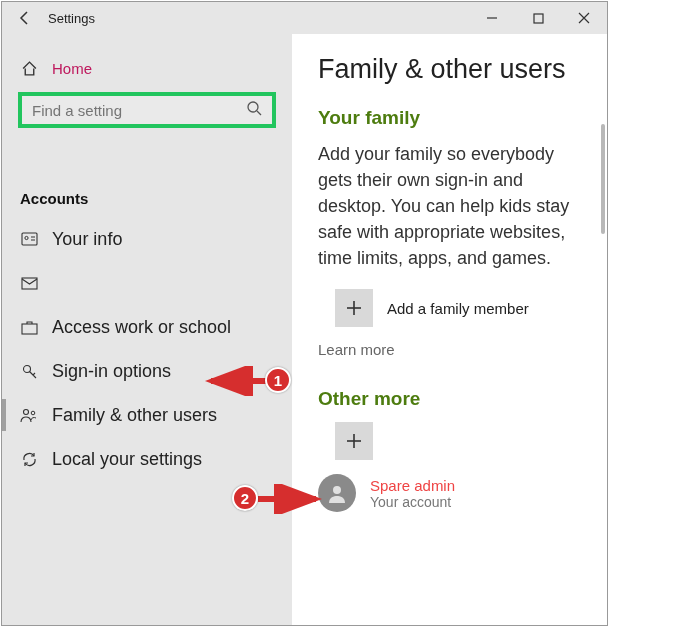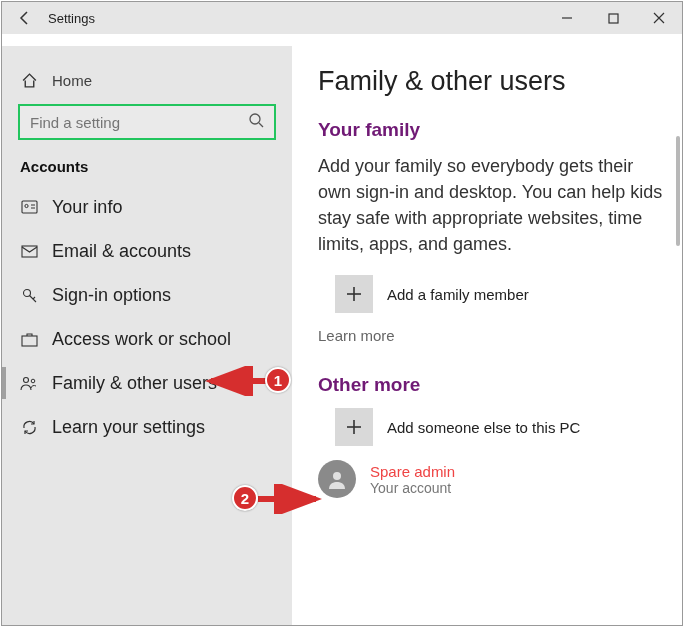--- a/index.html
+++ b/index.html
@@ -1,35 +1,35 @@
 <!DOCTYPE html>
 <html><head>
 <meta charset="utf-8">
 <style>
   * { box-sizing: border-box; margin: 0; padding: 0; }
   html, body { width: 700px; height: 629px; font-family: "Segoe UI", Arial, sans-serif; overflow: hidden; background:#fff; }
-  .window { width: 682px; height: 625px; border: 1px solid #999; margin:1px; display:flex; flex-direction:column; background:#fff;gap:12px; }
+  .window { width: 607px; height: 625px; border: 1px solid #999; margin:1px; display:flex; flex-direction:column; background:#fff; }
   .titlebar { height: 32px; display:flex; align-items:center; background:#e6e6e6; }
   .titlebar .back { width:46px; height:32px; display:flex; align-items:center; justify-content:center; }
   .titlebar .title { font-size:13px; color:#222; }
   .titlebar .spacer { flex:1; }
   .winbtn { width:46px; height:32px; display:flex; align-items:center; justify-content:center; }
   .body { flex:1; display:flex; overflow:hidden; }
   .sidebar { width: 290px; background:#e6e6e6; padding-top:14px; }
-  .home-row { display:flex; align-items:center; height:40px; padding-left:18px; font-size:15px; color:#404040; gap:14px;}
+  .home-row { display:flex; align-items:center; height:40px; padding-left:18px; font-size:15px; color:#be185d; gap:14px;}
   .search-wrap { padding: 4px 16px 10px 16px; }
-  .search { width: 258px; height:36px; border:2px solid #22c55e; background:#eaeaea; display:flex; align-items:center; padding:0 10px; justify-content:space-between; }
+  .search { width: 258px; height:36px; border:4px solid #22c55e; background:#eaeaea; display:flex; align-items:center; padding:0 10px; justify-content:space-between; }
   .search input { border:none; outline:none; background:transparent; font-size:15px; color:#666; width:200px; }
-  .cat-label { font-weight:600; font-size:15px; padding:8px 18px 10px 18px; color:#111; }
+  .cat-label { font-weight:600; font-size:15px; padding:8px 18px 10px 18px; color:#111;margin-top:44px; }
   .nav-item { display:flex; align-items:center; height:44px; padding-left:18px; gap:14px; font-size:18px; color:#222; position:relative; }
   .nav-item.selected::before { content:""; position:absolute; left:0; top:6px; bottom:6px; width:4px; background:#a0a0a0; }
   .nav-icon { width:18px; display:flex; align-items:center; justify-content:center; }
   .main { flex:1; background:#fff; padding: 20px 14px 0 26px; overflow:hidden; position:relative; }
   .h1 { font-size:27px; font-weight:300; color:#222; margin-bottom:22px; }
-  .h2 { font-size:19px; font-weight:600; color:#701a75; margin: 4px 0 12px 0; }
+  .h2 { font-size:19px; font-weight:600; color:#4d7c0f; margin: 4px 0 12px 0; }
   .para { font-size:18px; color:#333; line-height:1.45; margin-bottom:18px; max-width:360px; }
   .add-row { display:flex; align-items:center; gap:14px; margin-bottom:14px;padding-left:17px; }
   .plus-tile { width:38px; height:38px; background:#d9d9d9; display:flex; align-items:center; justify-content:center; font-size:22px; color:#333; }
   .add-label { font-size:15px; color:#222; }
   .link { font-size:15px; color:#666; margin-bottom:26px; display:inline-block; }
   .user-row { display:flex; align-items:center; gap:14px; margin-top:8px; }
   .avatar { width:38px; height:38px; border-radius:50%; background:#8a8a8a; display:flex; align-items:center; justify-content:center; }
   .user-text .name { font-size:15px; color:#ef4444; }
   .user-text .sub { font-size:14px; color:#777; }
   .scrollbar { position:absolute; right:2px; top:90px; width:4px; height:110px; background:#b8b8b8; border-radius:2px; }
@@ -106,41 +106,40 @@
         <span>Your info</span>
       </div>
 
       <div class="nav-item">
         <span class="nav-icon">
           <svg width="17" height="13" viewBox="0 0 17 13">
               <rect x="1" y="1" width="15" height="11" stroke="#333" stroke-width="1.1" fill="none"></rect>
               <path d="M1 2 L8.5 7 L16 2" stroke="#333" stroke-width="1.1" fill="none"></path>
             </svg>
         </span>
-        <span>Email &amp; accounts</span>
+      </div>
+
+      <div class="nav-item">
+        <span class="nav-icon">
+          <svg width="17" height="15" viewBox="0 0 17 15">
+              <rect x="1" y="4" width="15" height="10" stroke="#333" stroke-width="1.1" fill="none"></rect>
+              <path d="M6 4 V2 H11 V4" stroke="#333" stroke-width="1.1" fill="none"></path>
+            </svg>
+        </span>
+        <span>Access work or school</span>
       </div>
 
       <div class="nav-item">
         <span class="nav-icon">
           <svg width="17" height="17" viewBox="0 0 17 17">
               <circle cx="6" cy="6" r="3.5" stroke="#333" stroke-width="1.1" fill="none"></circle>
               <path d="M8.5 8.5 L15 15 M12 12 L14 10" stroke="#333" stroke-width="1.1" fill="none"></path>
             </svg>
         </span>
         <span>Sign-in options</span>
-      </div>
-
-      <div class="nav-item">
-        <span class="nav-icon">
-          <svg width="17" height="15" viewBox="0 0 17 15">
-              <rect x="1" y="4" width="15" height="10" stroke="#333" stroke-width="1.1" fill="none"></rect>
-              <path d="M6 4 V2 H11 V4" stroke="#333" stroke-width="1.1" fill="none"></path>
-            </svg>
-        </span>
-        <span>Access work or school</span>
       </div>
 
       <div class="nav-item selected">
         <span class="nav-icon">
           <svg width="18" height="16" viewBox="0 0 18 16">
               <circle cx="6" cy="5" r="2.5" stroke="#333" stroke-width="1.1" fill="none"></circle>
               <path d="M1 15 C1 11 4 10 6 10 C8 10 11 11 11 15" stroke="#333" stroke-width="1.1" fill="none"></path>
               <circle cx="13" cy="6" r="1.8" stroke="#333" stroke-width="1" fill="none"></circle>
               <path d="M11 13 C11.5 10.5 14 10 16 11" stroke="#333" stroke-width="1" fill="none"></path>
             </svg>
@@ -148,21 +147,21 @@
         <span>Family &amp; other users</span>
       </div>
 
       <div class="nav-item">
         <span class="nav-icon">
           <svg width="17" height="17" viewBox="0 0 17 17">
               <path d="M3 9 A5.5 5.5 0 0 1 13 5 M14 8 A5.5 5.5 0 0 1 4 12" stroke="#333" stroke-width="1.2" fill="none"></path>
               <path d="M13 2 L13 5 L10 5 M4 15 L4 12 L7 12" stroke="#333" stroke-width="1.2" fill="none"></path>
             </svg>
         </span>
-        <span>Learn your settings</span>
+        <span>Local your settings</span>
       </div>
 
     </div>
 
     <div class="main">
       <div class="scrollbar"></div>
 
       <div class="h1">Family &amp; other users</div>
 
       <div class="h2">Your family</div>
@@ -182,21 +181,20 @@
 
       <div class="h2">Other more</div>
 
       <div class="add-row">
         <div class="plus-tile">
           <svg width="18" height="18" viewBox="0 0 18 18">
               <line x1="9" y1="2" x2="9" y2="16" stroke="#333" stroke-width="1.6"></line>
               <line x1="2" y1="9" x2="16" y2="9" stroke="#333" stroke-width="1.6"></line>
             </svg>
         </div>
-        <span class="add-label">Add someone else to this PC</span>
       </div>
 
       <div class="user-row">
         <div class="avatar">
           <svg width="22" height="22" viewBox="0 0 22 22">
               <circle cx="11" cy="8" r="4" fill="#e0e0e0"></circle>
               <path d="M3 21 C3 15 8 14 11 14 C14 14 19 15 19 21 Z" fill="#e0e0e0"></path>
             </svg>
         </div>
         <div class="user-text">

